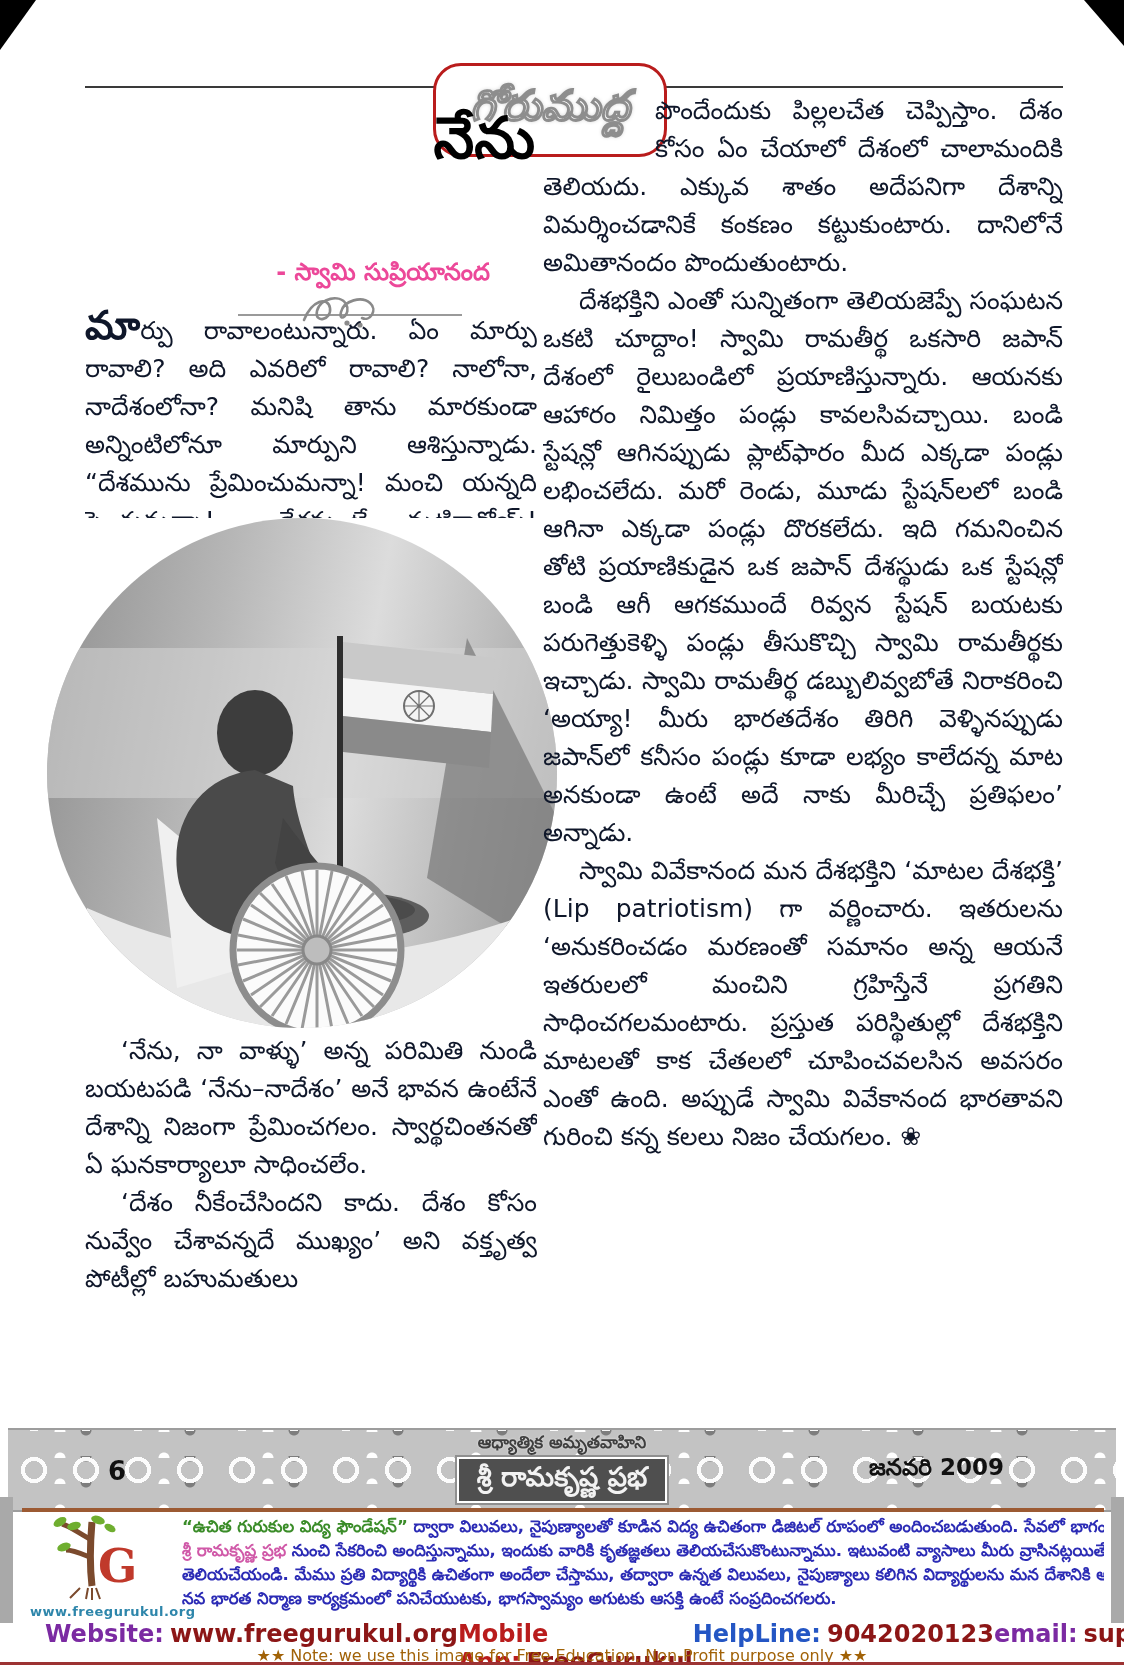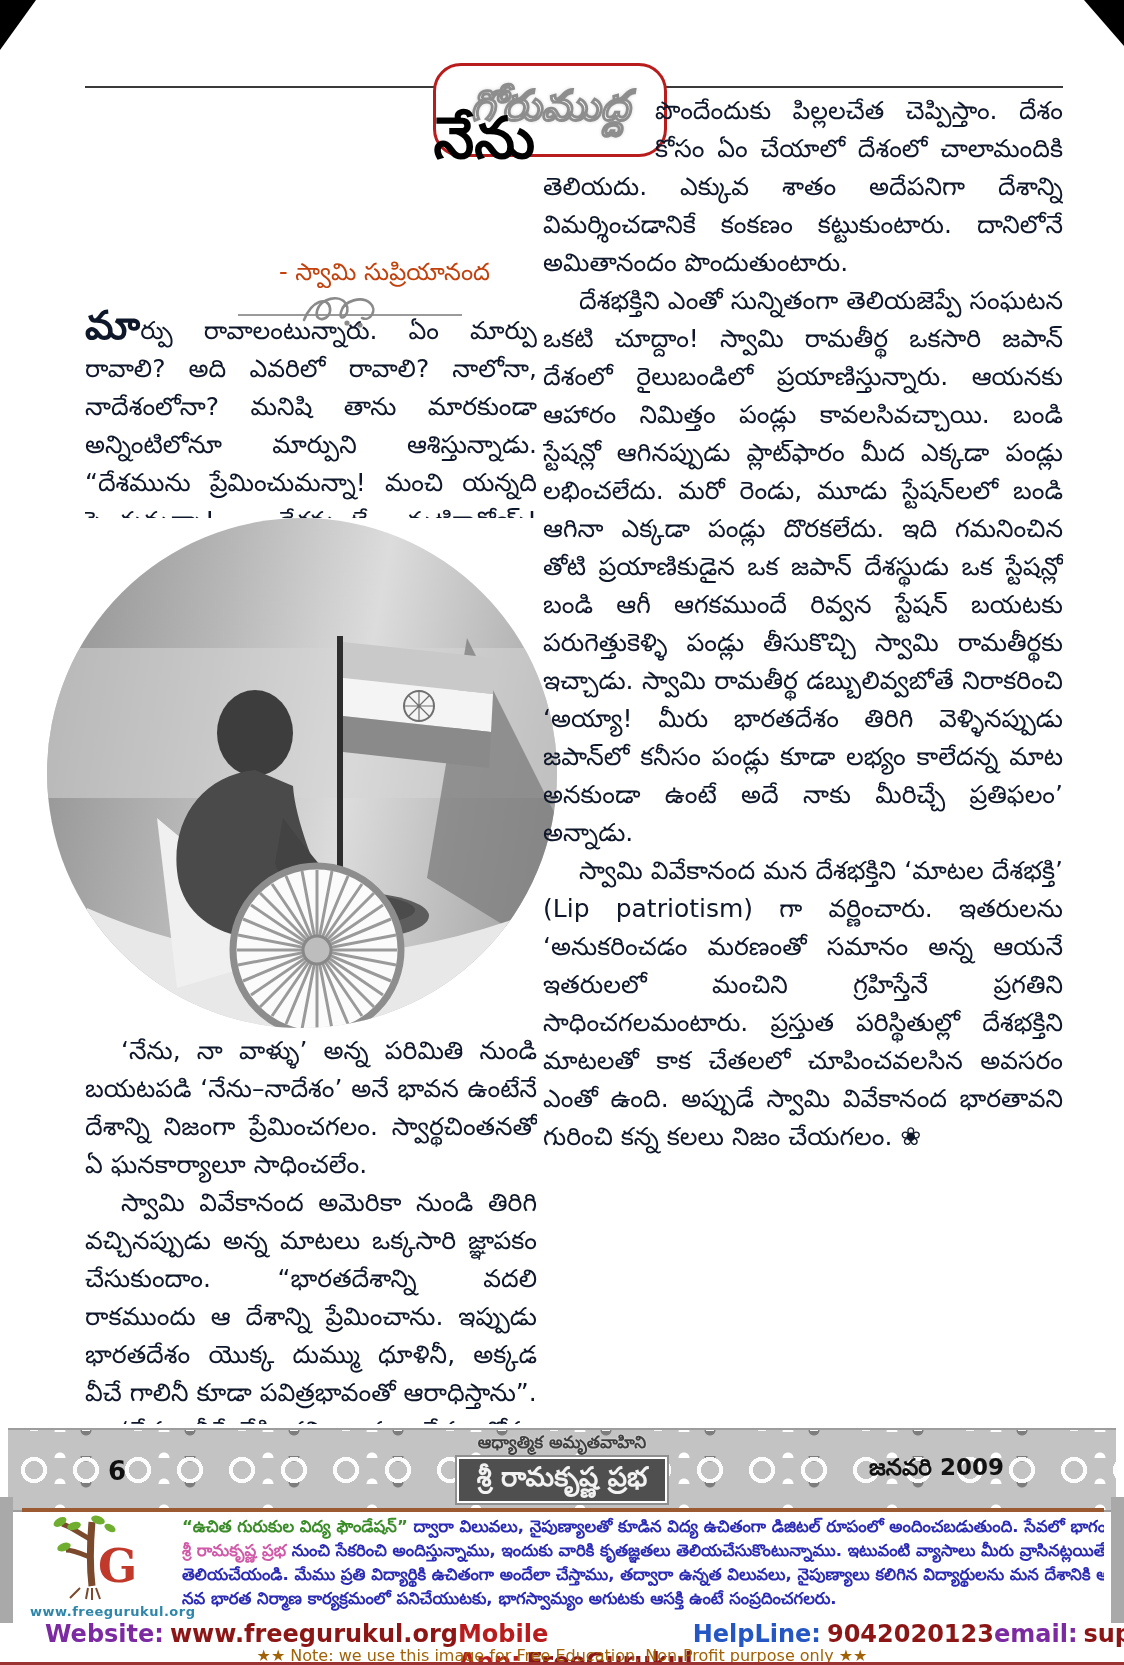--- a/index.html
+++ b/index.html
@@ -15,21 +15,21 @@
   .header-rule{position:absolute;left:85px;top:86px;width:978px;height:2px;background:#3a3a3a;}
 
   .masthead-box{position:absolute;left:433px;top:63px;width:228px;height:88px;background:#fff;
                 border:3px solid #b91c1c;border-radius:28px;display:flex;align-items:center;justify-content:center;}
   .masthead-title{font-size:42px;font-weight:bold;font-style:italic;color:#fff;
                   -webkit-text-stroke:1.6px #8d8d8d;text-shadow:0 0 4px #c9c9c9;}
 
   .headline{position:absolute;left:85px;top:100px;width:450px;text-align:right;
             font-size:58px;line-height:76px;font-weight:800;color:#000;}
   .byline{position:absolute;left:85px;top:258px;width:405px;text-align:right;
-          font-size:24px;font-weight:normal;color:#c2410c;}
+          font-size:24px;font-weight:bold;color:#ec4899;}
 
   .divider{position:absolute;left:238px;top:308px;width:224px;height:4px;}
   .divider .line{position:absolute;left:0;top:6px;width:100%;height:2px;background:#9a9a9a;}
   .divider svg{position:absolute;left:62px;top:-14px;}
 
   .para{font-size:25px;line-height:38px;text-align:justify;color:#0f172a;margin:0;}
   .indent{text-indent:36px;}
   .lead-syllable{font-size:40px;font-weight:bold;}
 
   .left-p1{position:absolute;left:85px;top:306px;width:452px;height:212px;overflow:hidden;}
@@ -142,21 +142,20 @@
           <path d="M-15,-79 L15,79 M15,-79 L-15,79 M-79,-15 L79,15 M79,-15 L-79,15"></path>
           <path d="M-45,-66 L45,66 M45,-66 L-45,66 M-66,-45 L66,45 M66,-45 L-66,45"></path>
         </g>
         <circle cx="0" cy="0" r="14" fill="#bdbdbd" stroke="#888" stroke-width="3"></circle>
       </g>
     </svg>
   </div>
 
   <div class="left-lower">
     <p class="para indent">‘నేను, నా వాళ్ళు’ అన్న పరిమితి నుండి  బయటపడి ‘నేను–నాదేశం’  అనే భావన ఉంటేనే దేశాన్ని నిజంగా ప్రేమించగలం.  స్వార్థచింతనతో ఏ ఘనకార్యాలూ సాధించలేం.</p>
-    <p class="para indent">స్వామి వివేకానంద అమెరికా నుండి తిరిగి వచ్చినప్పుడు అన్న మాటలు ఒక్కసారి జ్ఞాపకం చేసుకుందాం. “భారతదేశాన్ని వదలి రాకముందు  ఆ దేశాన్ని ప్రేమించాను. ఇప్పుడు భారతదేశం యొక్క దుమ్ము ధూళినీ, అక్కడ వీచే గాలినీ కూడా పవిత్రభావంతో ఆరాధిస్తాను”.</p>
     <p class="para indent">‘దేశం నీకేంచేసిందని కాదు.   దేశం కోసం నువ్వేం చేశావన్నదే ముఖ్యం’ అని వక్తృత్వ పోటీల్లో బహుమతులు</p>
   </div>
 
   <div class="right-col">
     <div class="box-cutout"></div>
     <p class="para">పొందేందుకు పిల్లలచేత చెప్పిస్తాం.  దేశం కోసం ఏం చేయాలో దేశంలో చాలామందికి తెలియదు. ఎక్కువ శాతం అదేపనిగా దేశాన్ని విమర్శించడానికే కంకణం కట్టుకుంటారు.  దానిలోనే అమితానందం పొందుతుంటారు.</p>
     <p class="para indent">దేశభక్తిని ఎంతో సున్నితంగా తెలియజెప్పే సంఘటన ఒకటి చూద్దాం! స్వామి రామతీర్థ ఒకసారి జపాన్ దేశంలో రైలుబండిలో ప్రయాణిస్తున్నారు.  ఆయనకు ఆహారం నిమిత్తం పండ్లు కావలసివచ్చాయి.  బండి స్టేషన్లో ఆగినప్పుడు ప్లాట్‌ఫారం మీద ఎక్కడా పండ్లు లభించలేదు. మరో రెండు, మూడు స్టేషన్‌లలో బండి ఆగినా ఎక్కడా పండ్లు దొరకలేదు. ఇది గమనించిన తోటి ప్రయాణికుడైన ఒక జపాన్ దేశస్థుడు ఒక స్టేషన్లో బండి ఆగీ ఆగకముందే రివ్వన స్టేషన్ బయటకు పరుగెత్తుకెళ్ళి పండ్లు తీసుకొచ్చి స్వామి రామతీర్థకు  ఇచ్చాడు. స్వామి రామతీర్థ డబ్బులివ్వబోతే నిరాకరించి ‘అయ్యా! మీరు భారతదేశం తిరిగి వెళ్ళినప్పుడు జపాన్‌లో కనీసం పండ్లు కూడా లభ్యం కాలేదన్న మాట అనకుండా ఉంటే అదే నాకు మీరిచ్చే ప్రతిఫలం’ అన్నాడు.</p>
     <p class="para indent">స్వామి వివేకానంద మన దేశభక్తిని ‘మాటల దేశభక్తి’ (Lip patriotism) గా వర్ణించారు. ఇతరులను ‘అనుకరించడం మరణంతో సమానం అన్న ఆయనే ఇతరులలో మంచిని గ్రహిస్తేనే ప్రగతిని సాధించగలమంటారు.  ప్రస్తుత పరిస్థితుల్లో దేశభక్తిని మాటలతో కాక చేతలలో చూపించవలసిన అవసరం ఎంతో ఉంది. అప్పుడే స్వామి వివేకానంద భారతావని గురించి కన్న కలలు నిజం చేయగలం. ❀</p>
   </div>
 

